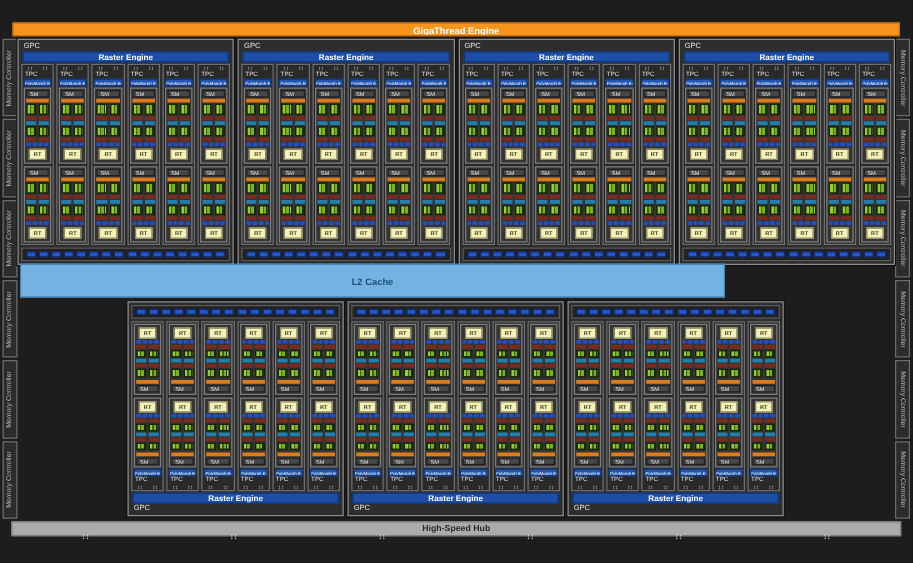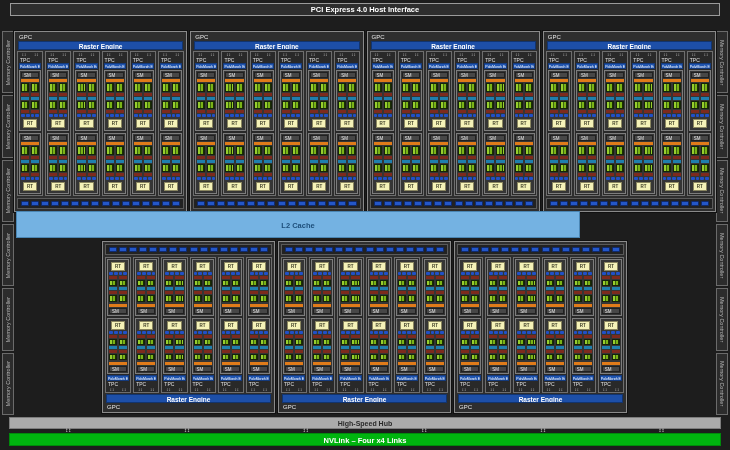--- a/index.html
+++ b/index.html
@@ -59,21 +59,21 @@
 
   .connectors { height:11px; flex:none; background:#222; border:1px solid #5a5a5a; display:flex; gap:3px; padding:2px 3px; margin-top:1px; }
   .gpc.mirrored .connectors { margin-top:0; margin-bottom:1px; }
   .conn-group { flex:1; display:flex; gap:2px; align-items:center; }
   .conn-group div { flex:1; height:5px; background:#2457c8; border:1px solid #0f2a6e; border-radius:1px; }
 </style>
 </head>
 <body>
 
 <div class="die">
-  <div class="bar pci">PCI Express 4.0 Host Interface</div>
+  <div class="bar giga">GigaThread Engine</div>
 
   <div class="mem-col left">
       <div class="mem-seg">
         <span>Memory Controller</span>
       </div>
       <div class="mem-seg">
         <span>Memory Controller</span>
       </div>
       <div class="mem-seg">
         <span>Memory Controller</span>
@@ -3255,14 +3255,13 @@
 
   <div class="bar hub">High-Speed Hub</div>
   <div class="nv-arrows">
       <span>↕↕</span>
       <span>↕↕</span>
       <span>↕↕</span>
       <span>↕↕</span>
       <span>↕↕</span>
       <span>↕↕</span>
     </div>
-  <div class="bar nvlink">NVLink – Four x4 Links</div>
 </div>
 
 </body></html>

